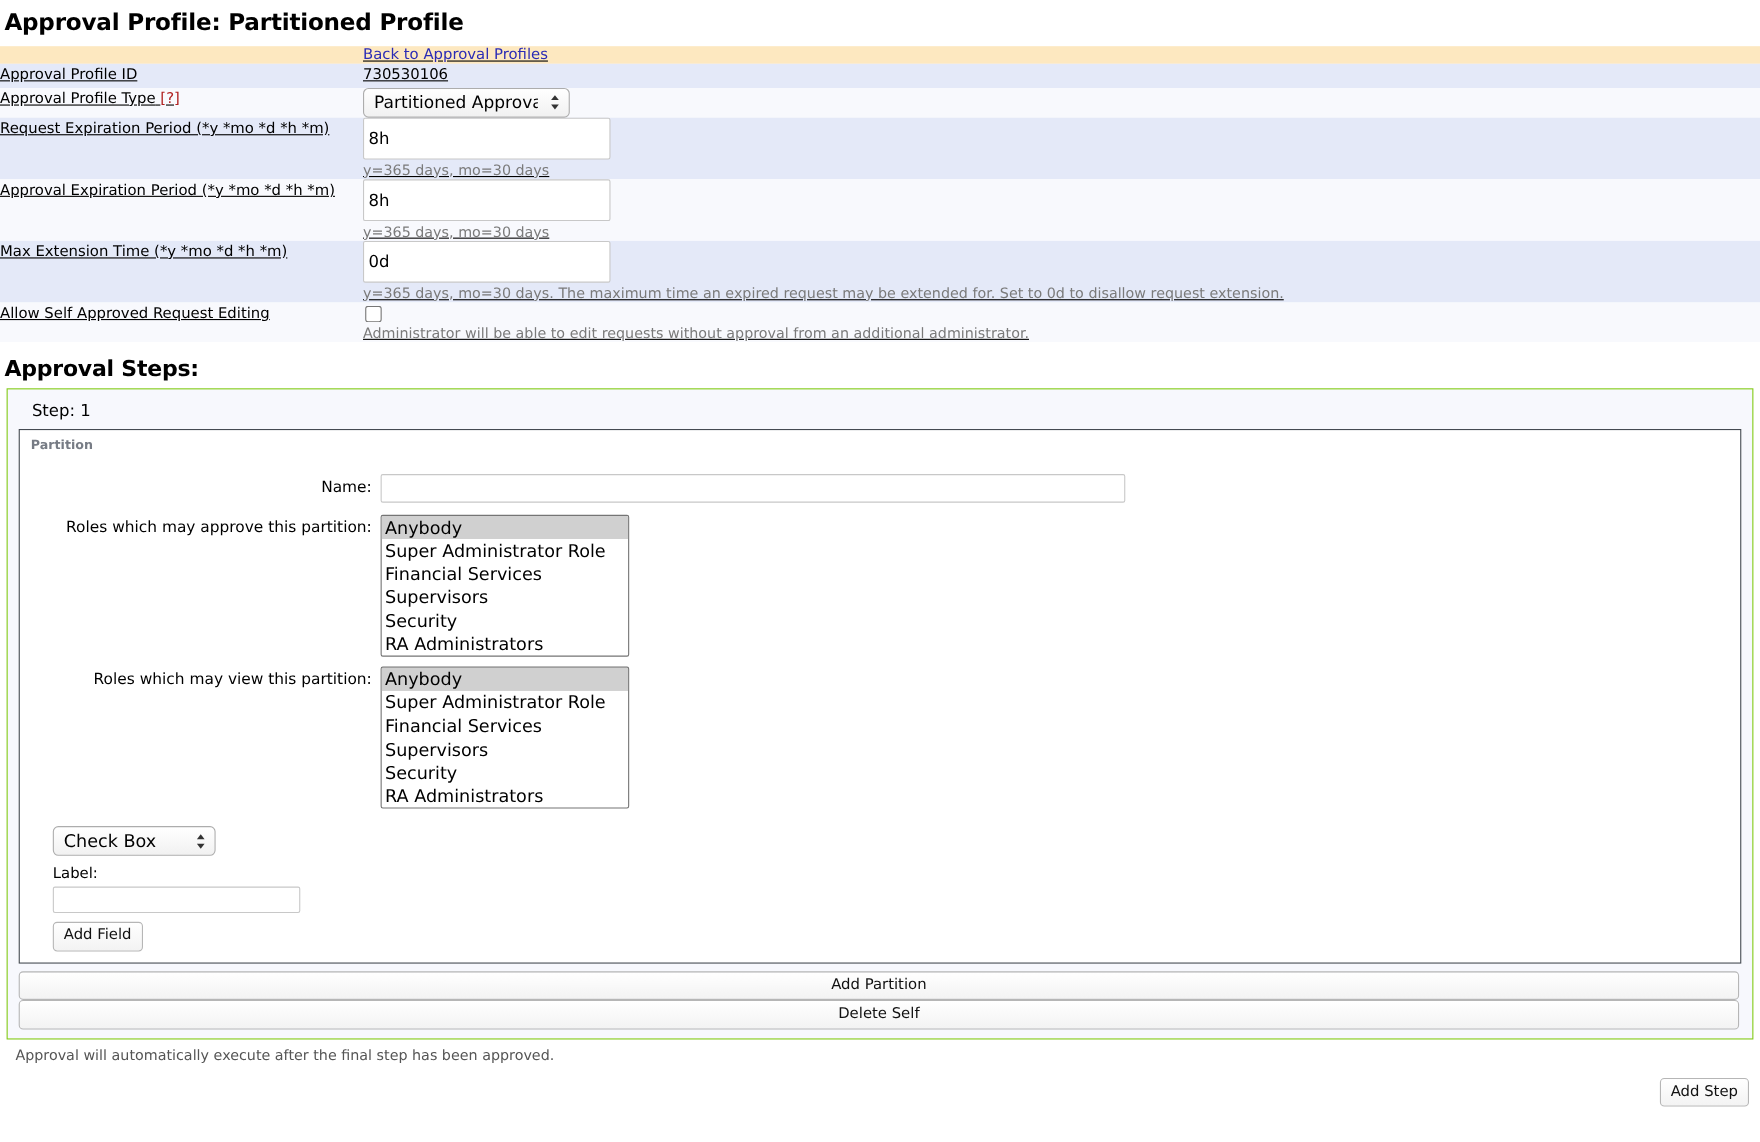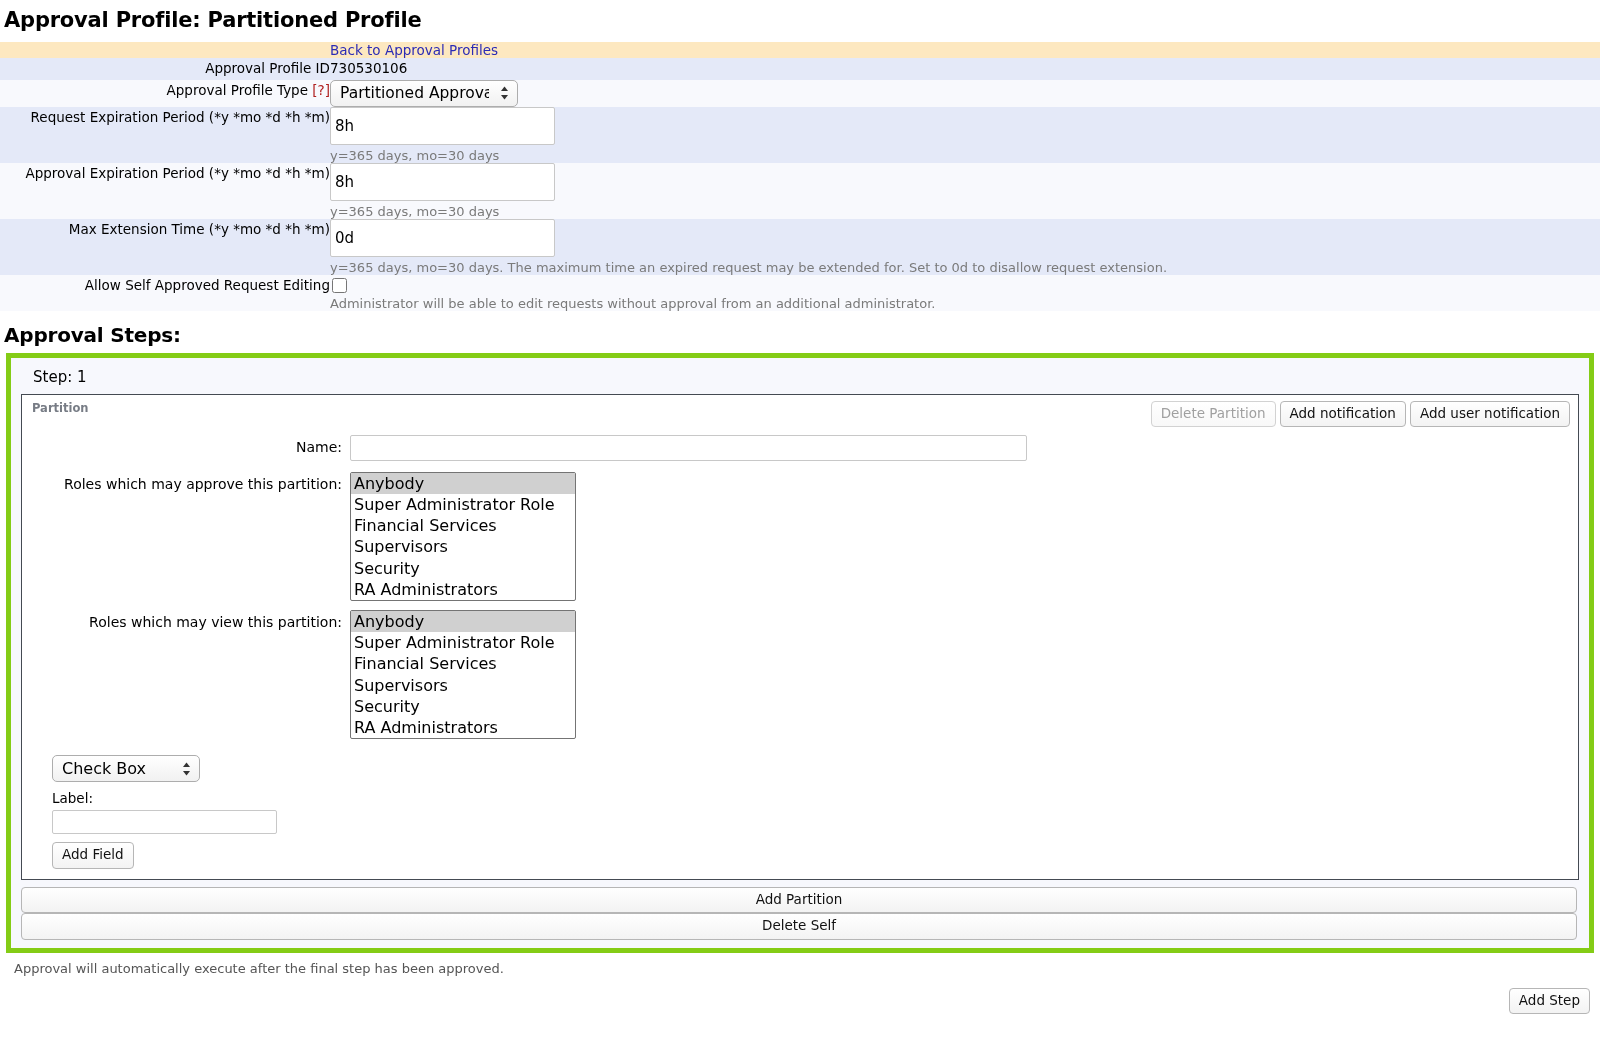--- a/index.html
+++ b/index.html
@@ -22,37 +22,37 @@
     font-weight: bold;
     margin: 8px 0 10px 4px;
     letter-spacing: -0.2px;
   }
 
   
   .prop-table {
     width: 1600px;
     border-collapse: collapse;
     table-layout: fixed;
+    text-decoration: underline;
   }
   .prop-table td {
     padding: 0;
     vertical-align: top;
   }
   .row-head {
     background: #fde8c0;
   }
   .row-alt-a {
     background: #e4e9f8;
   }
   .row-alt-b {
     background: #f8f9fd;
   }
   .lbl-cell {
     width: 330px;
-    text-align: right;
     padding: 6px 10px 6px 6px;
     font-size: 13.5px;
     line-height: 1.62;
     color: #000;
   }
   .val-cell {
     padding: 5px 6px 6px 6px;
   }
   .link {
     color: #2b2bb5;
@@ -148,21 +148,21 @@
   .section-title {
     font-size: 20px;
     font-weight: bold;
     margin: 12px 0 6px 4px;
     letter-spacing: -0.2px;
   }
 
   
   .step-block {
     background: #f7f8fd;
-    border: 5px solid #84cc16;
+    border: 1px solid #84cc16;
     margin: 0 6px 0 6px;
     padding: 8px 10px 8px 10px;
   }
   .step-label {
     font-size: 15px;
     padding: 2px 0 8px 12px;
   }
   .partition-box {
     border: 1px solid #444a52;
     background: #ffffff;
@@ -320,25 +320,20 @@
 </table>
 
 <div class="section-title">Approval Steps:</div>
 
 <div class="step-block">
   <div class="step-label">Step: 1</div>
 
   <div class="partition-box">
     <div class="partition-legend">Partition</div>
 
-    <div class="partition-toolbar">
-      <button class="btn disabled">Delete Partition</button>
-      <button class="btn">Add notification</button>
-      <button class="btn">Add user notification</button>
-    </div>
 
     <div class="field-row" style="margin-top:18px;">
       <div class="field-label">Name:</div>
       <div>
         <input class="txt w677" type="text" value="" style="">
       </div>
     </div>
 
     <div class="field-row" style="margin-top:11px;">
       <div class="field-label">Roles which may approve this partition:</div>

